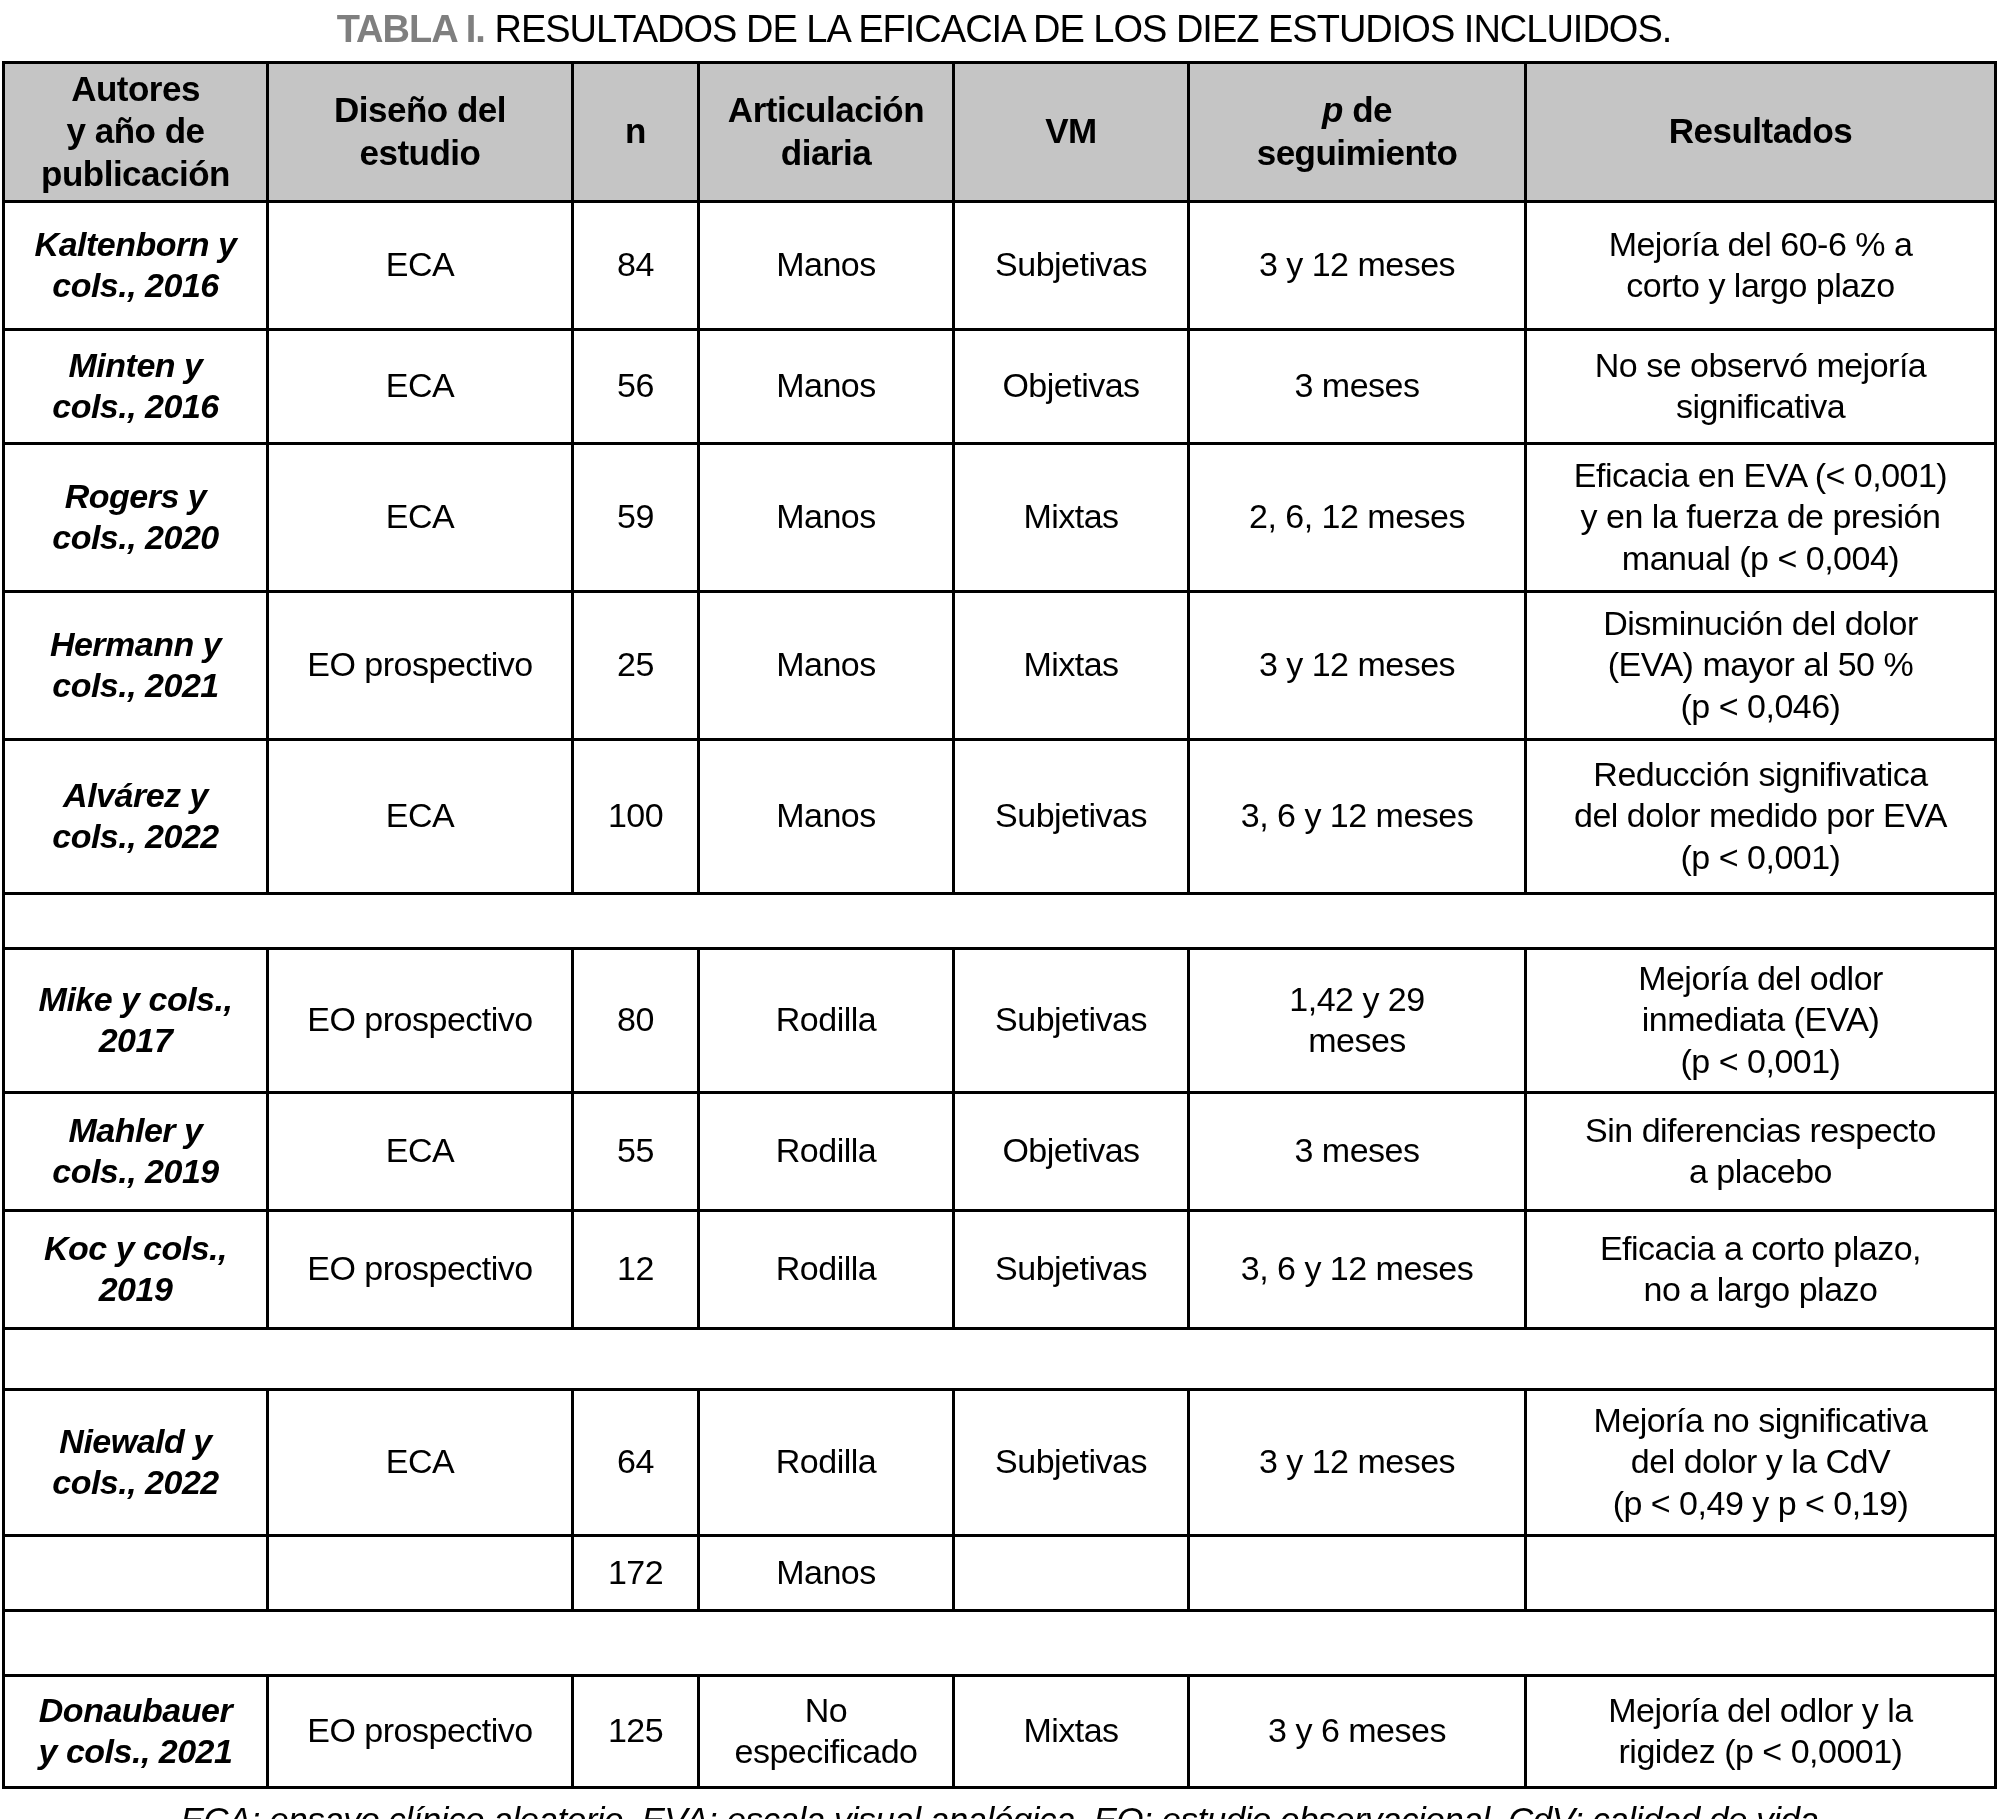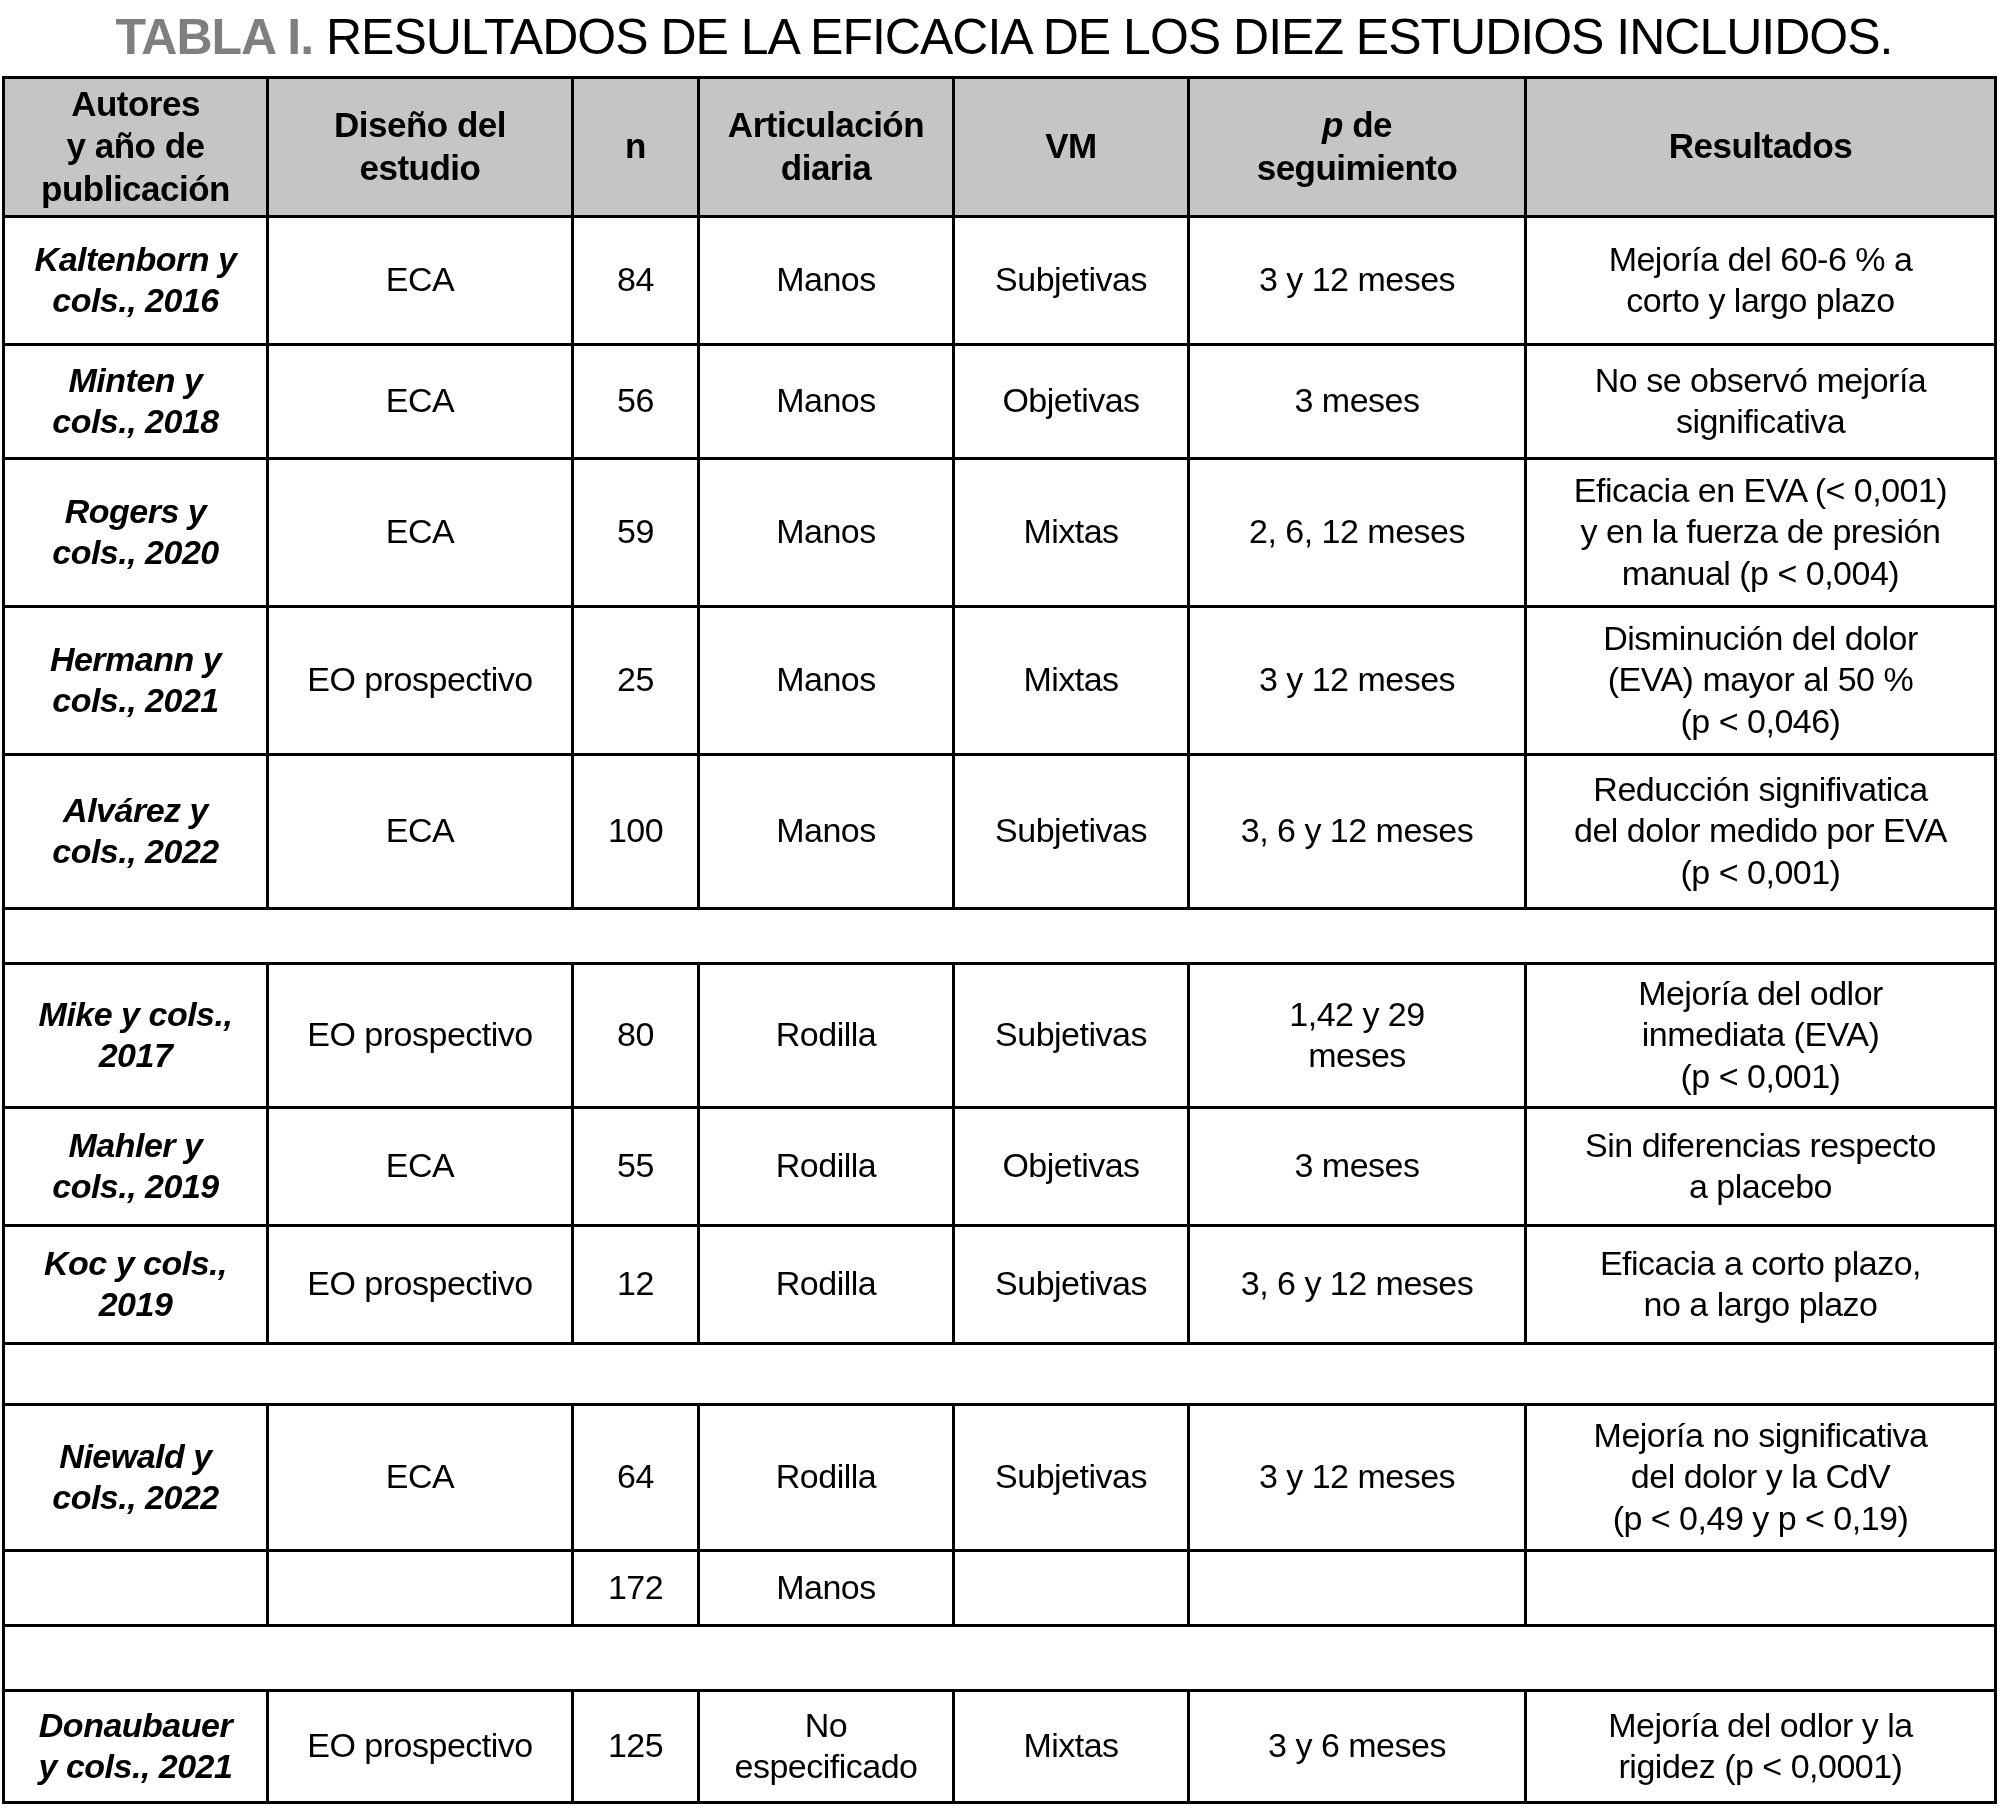--- a/index.html
+++ b/index.html
@@ -12,21 +12,21 @@
     color: #000000;
     overflow: hidden;
   }
   .page {
     width: 2008px;
     height: 1819px;
     position: relative;
   }
   .title {
     text-align: center;
-    font-size: 50px;
+    font-size: 38px;
     letter-spacing: -1px;
     padding-top: 7.9px;
     margin-bottom: 9.9px;
     white-space: nowrap;
   }
   .title .accent {
     font-weight: bold;
     color: #7f7f7f;
   }
   .title .rest {
@@ -115,21 +115,21 @@
         <td>ECA</td>
         <td>84</td>
         <td>Manos</td>
         <td>Subjetivas</td>
         <td>3 y 12 meses</td>
         <td>Mejoría del 60-6 % a
 corto y largo plazo</td>
       </tr>
       <tr style="height:114px">
         <td class="autores">Minten y
-cols., 2018</td>
+cols., 2016</td>
         <td>ECA</td>
         <td>56</td>
         <td>Manos</td>
         <td>Objetivas</td>
         <td>3 meses</td>
         <td>No se observó mejoría
 significativa</td>
       </tr>
       <tr style="height:148px">
         <td class="autores">Rogers y

